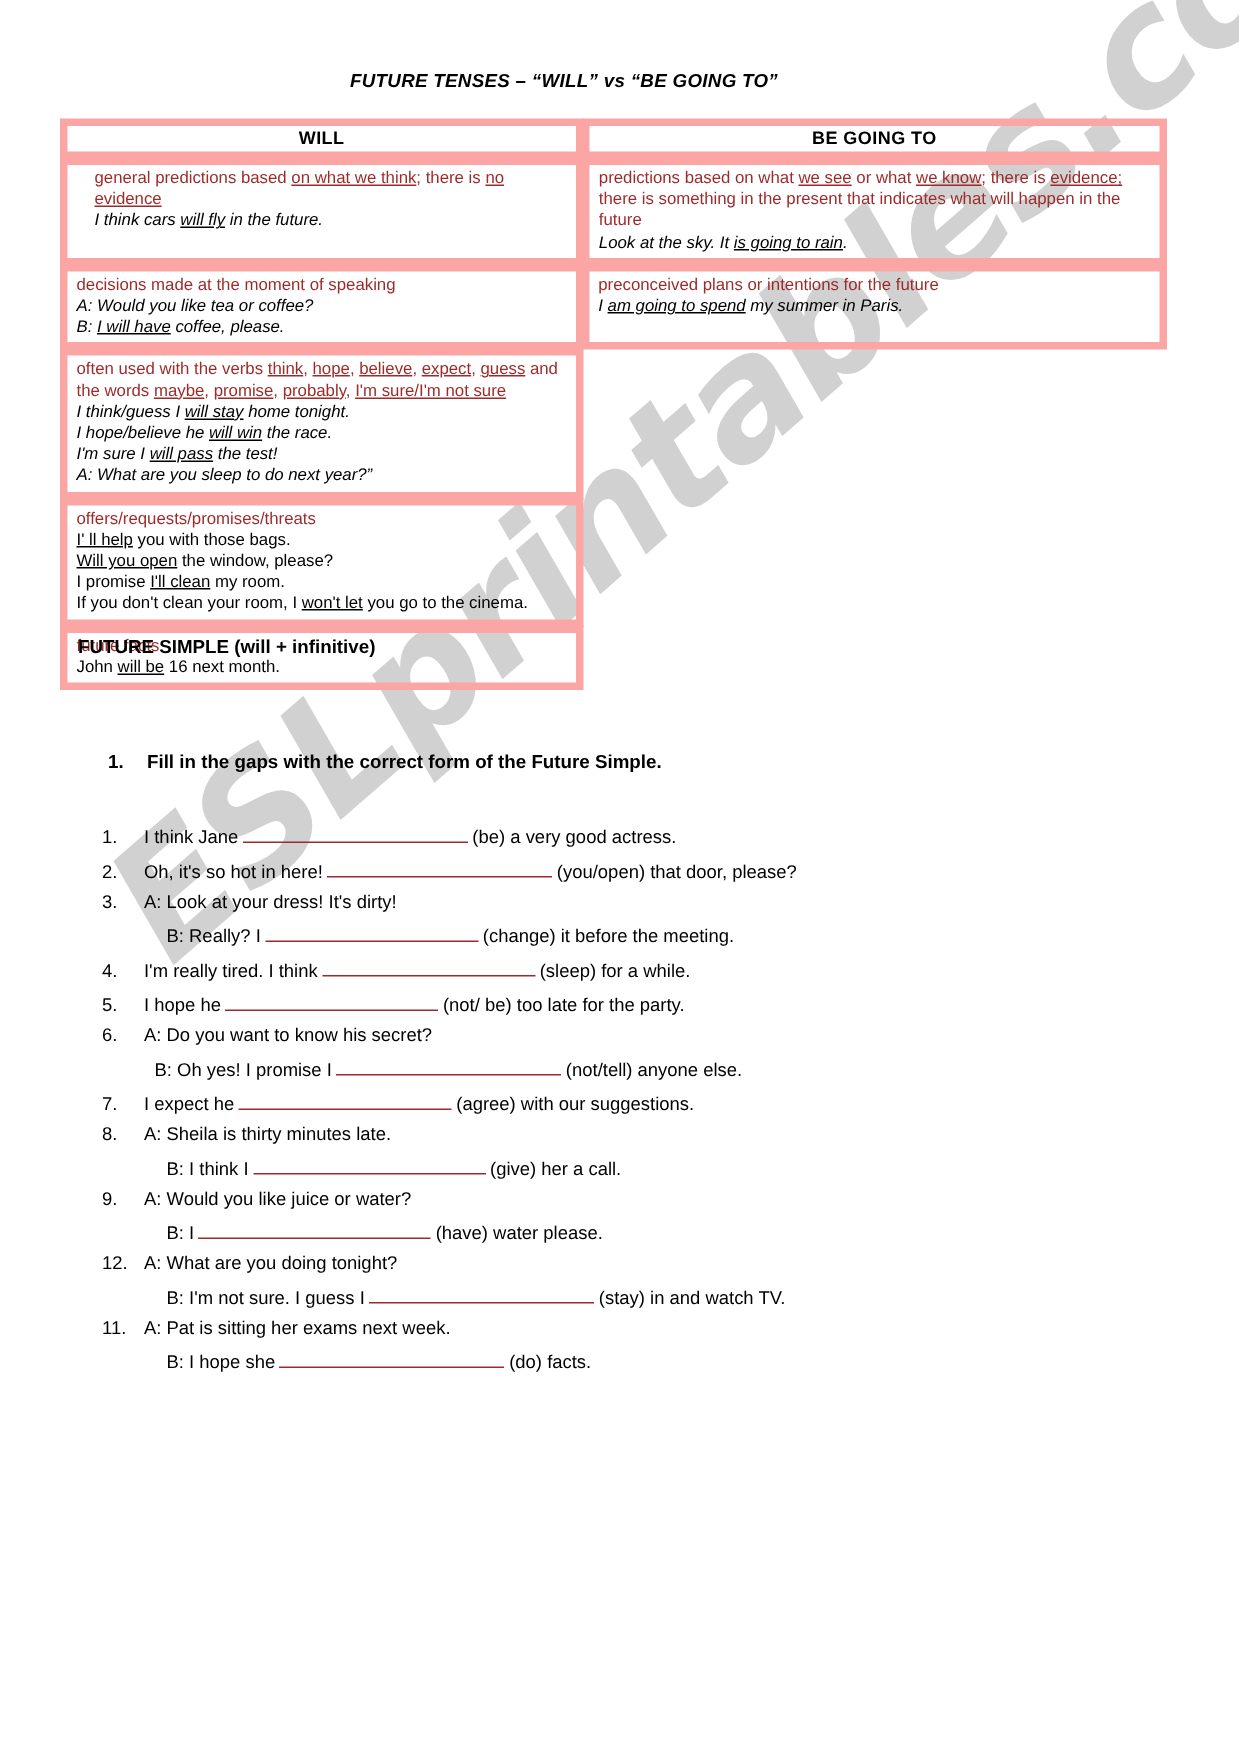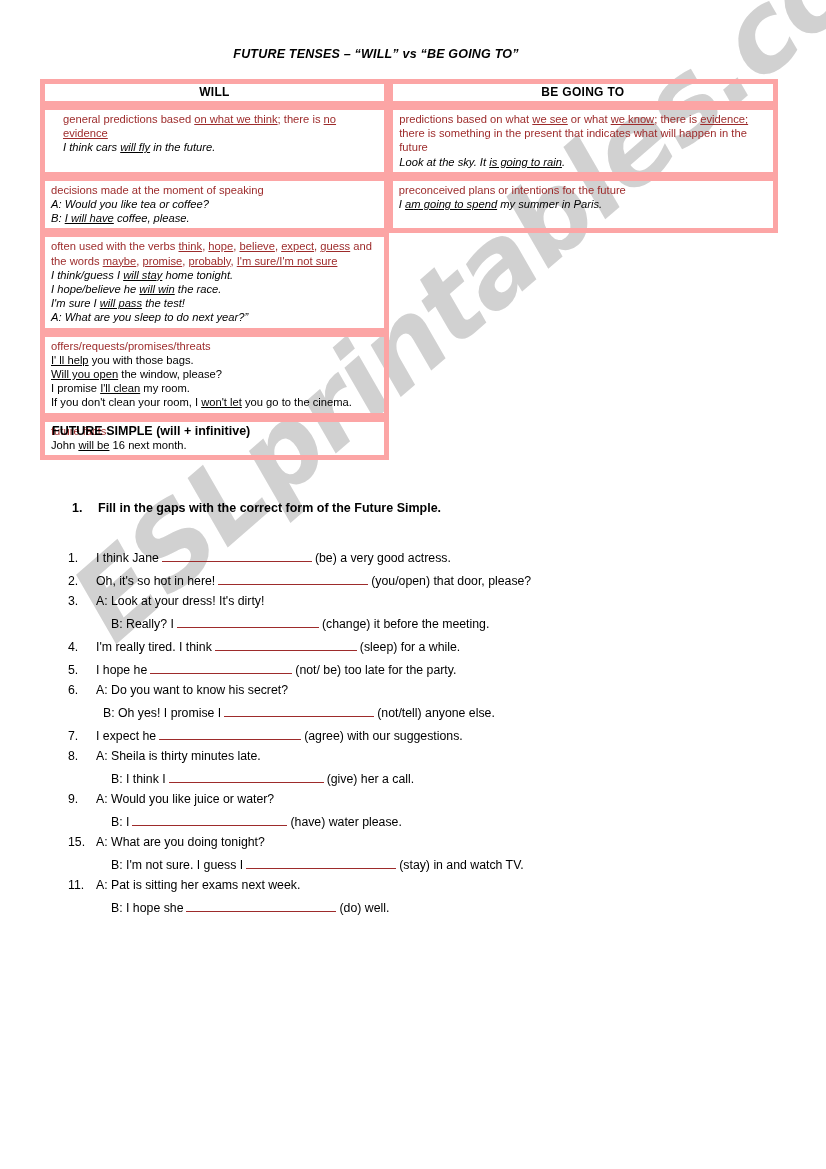--- a/index.html
+++ b/index.html
@@ -292,30 +292,30 @@
       </div>
       <div class="ex-item">
         <span class="ex-num">9.</span>
         <span class="ex-body"><span>A: Would you like juice or water?</span></span>
       </div>
       <div class="ex-sub">
         <span class="ex-num"></span>
         <span class="ex-body"><span>B: I</span><span class="gap" style="width: 155px;"></span><span>(have) water please.</span></span>
       </div>
       <div class="ex-item">
-        <span class="ex-num">15.</span>
+        <span class="ex-num">12.</span>
         <span class="ex-body"><span>A: What are you doing tonight?</span></span>
       </div>
       <div class="ex-sub">
         <span class="ex-num"></span>
         <span class="ex-body"><span>B: I'm not sure. I guess I</span><span class="gap" style="width: 150px;"></span><span>(stay) in and watch TV.</span></span>
       </div>
       <div class="ex-item">
         <span class="ex-num">11.</span>
         <span class="ex-body"><span> A: Pat is sitting her exams next week.</span></span>
       </div>
       <div class="ex-sub">
         <span class="ex-num"></span>
-        <span class="ex-body"><span>B: I hope she</span><span class="gap" style="width: 150px;"></span><span>(do) well.</span></span>
+        <span class="ex-body"><span>B: I hope she</span><span class="gap" style="width: 150px;"></span><span>(do) facts.</span></span>
       </div>
     </div>
 
 </div>
 
 </body></html>

